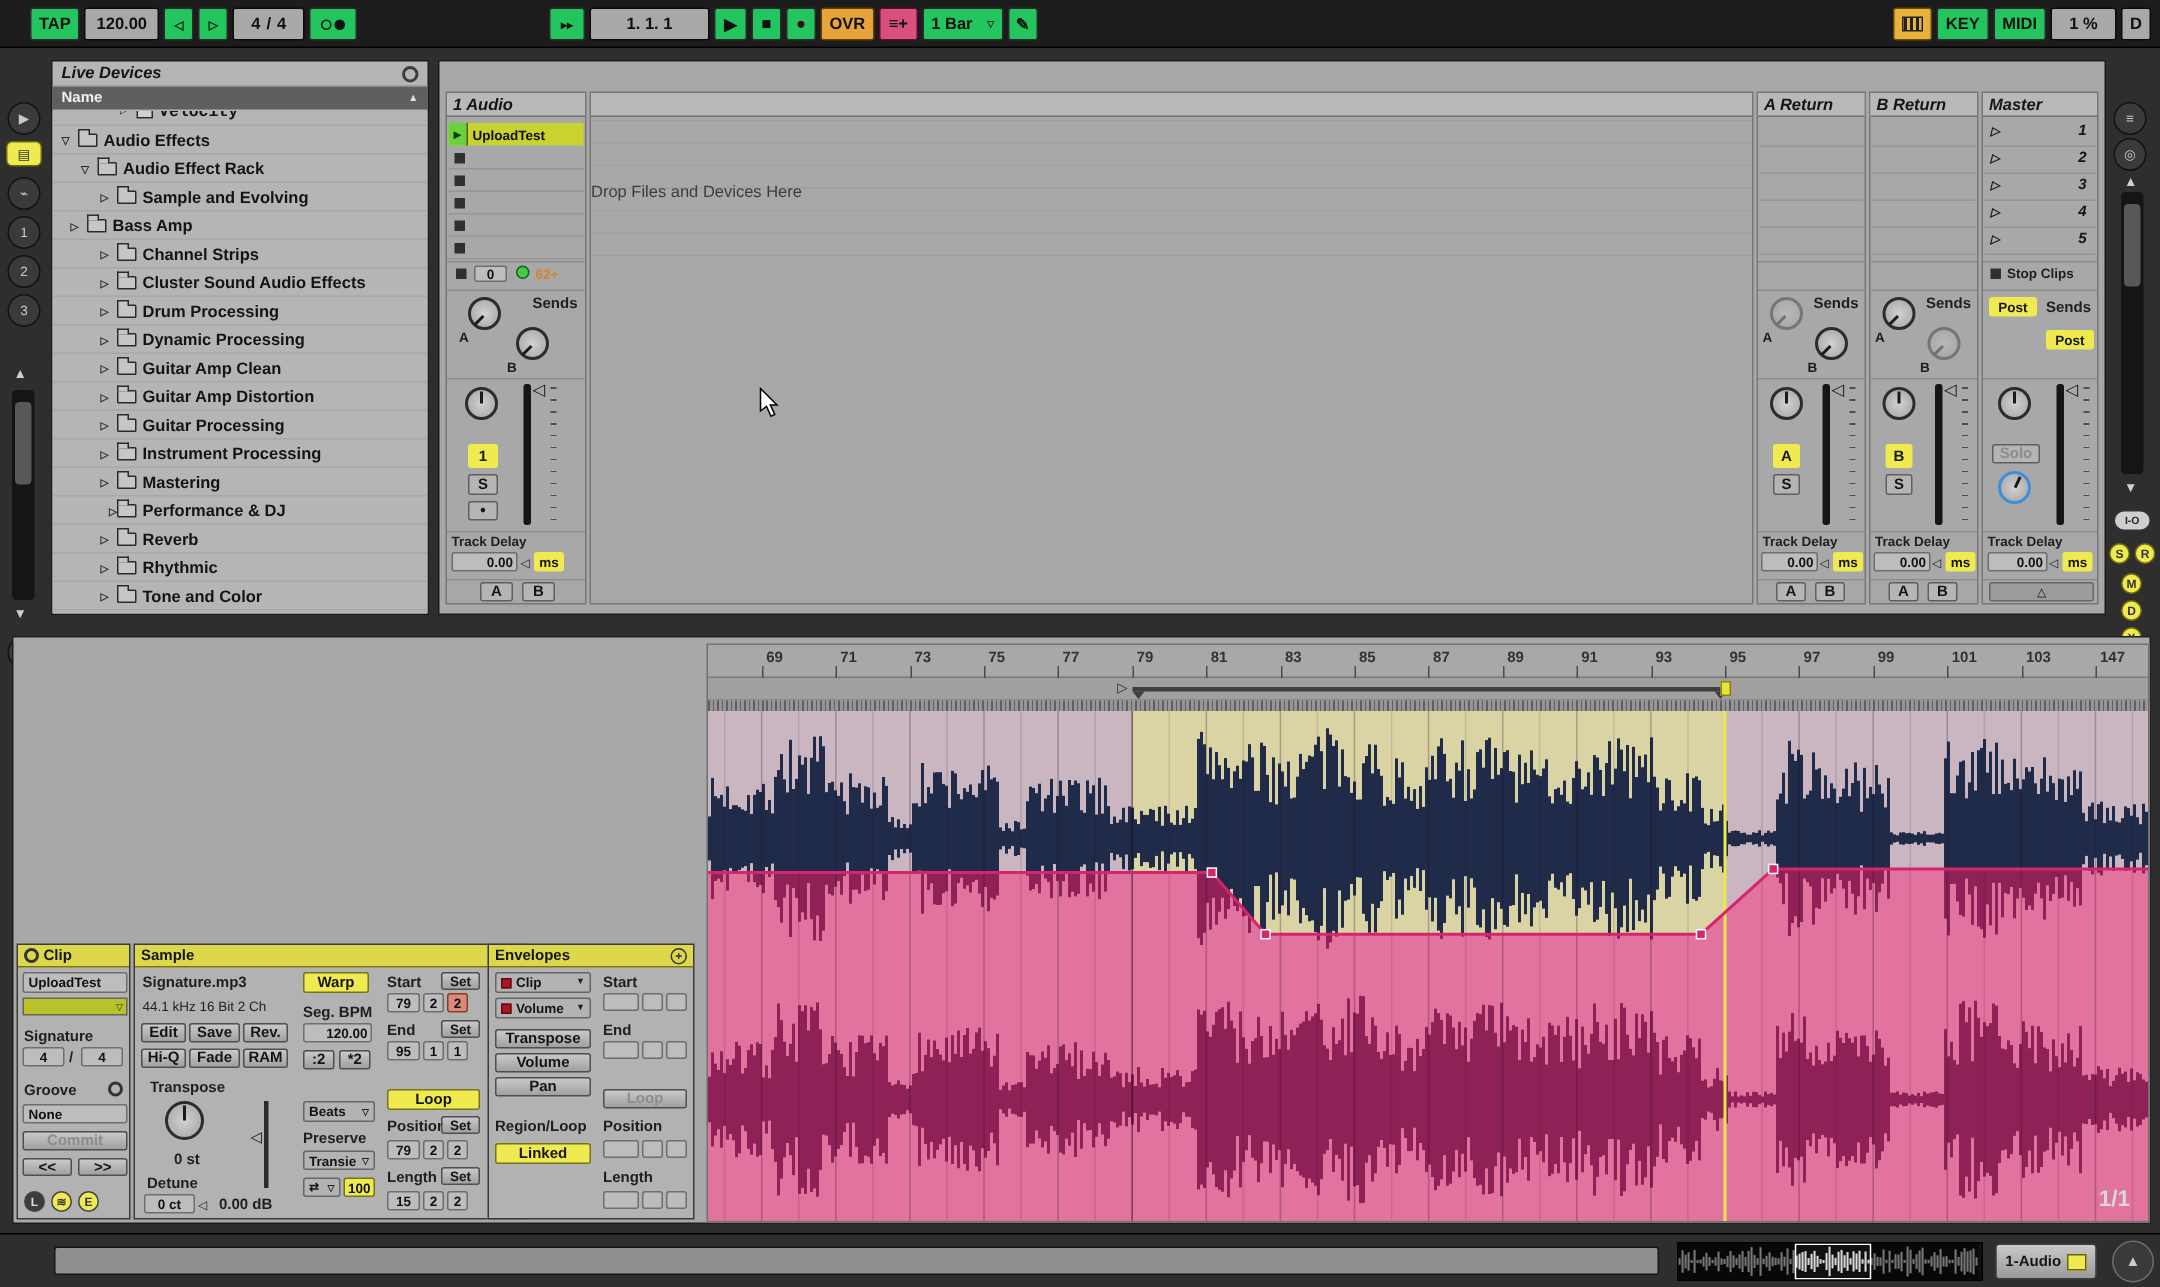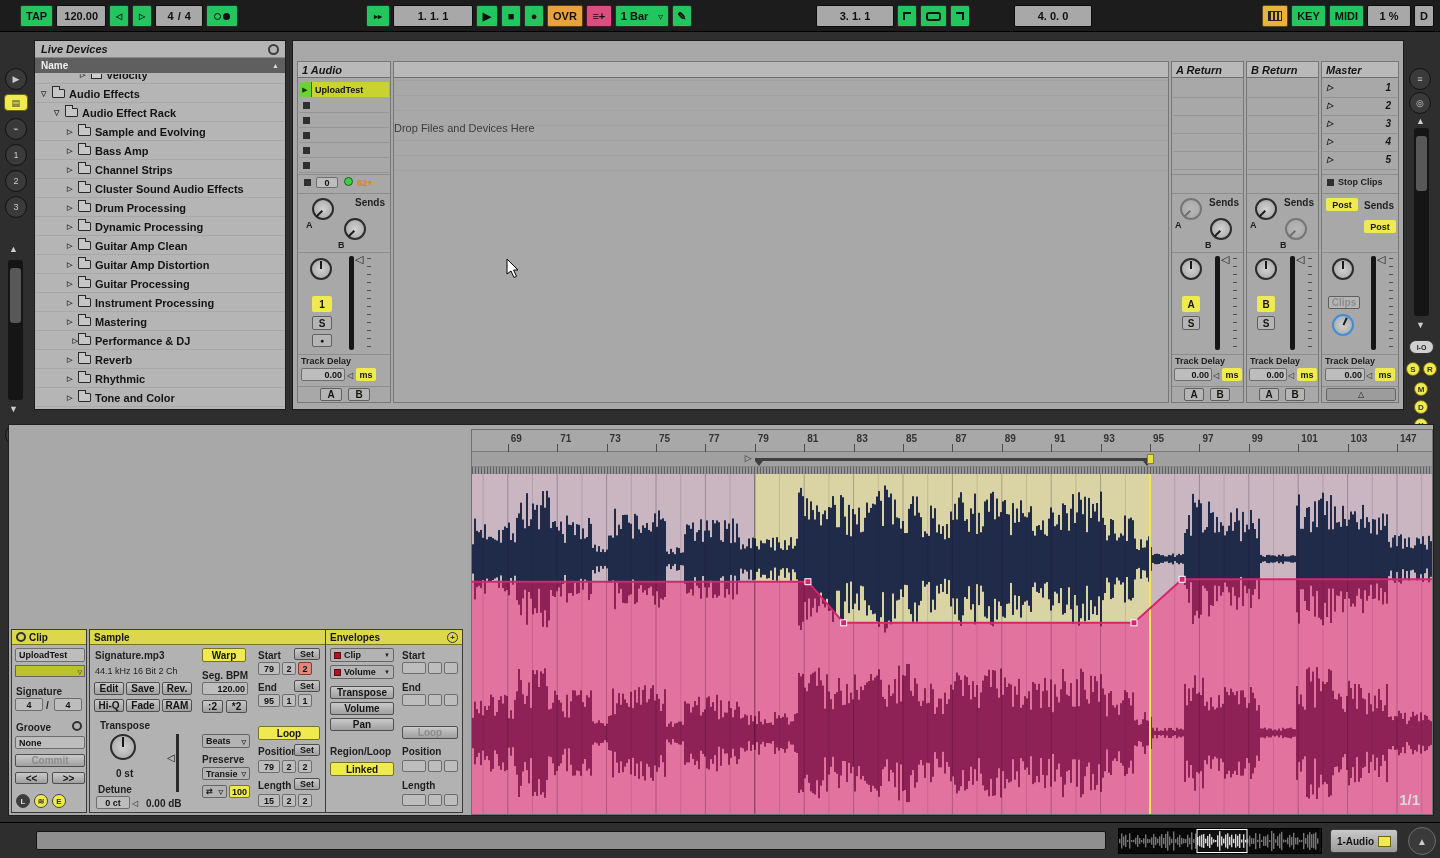--- a/index.html
+++ b/index.html
@@ -197,34 +197,20 @@
       <div class="tb pink" style="width:26px">≡+</div>
       <div class="tb" style="width:54px;justify-content:space-between">
         <span>1 Bar</span>
           <span class="dda">▽</span>
       </div>
       <div class="tb" style="width:20px">
           <span>✎</span>
         </div>
     </div>
 
-    <div class="tgroup" style="left:816px">
-      <div class="tb disp" style="width:78px">3.  1.  1</div>
-      <div class="tb" style="width:20px">
-          <span class="punchin"></span>
-        </div>
-      <div class="tb" style="width:27px">
-          <span class="loopico"></span>
-        </div>
-      <div class="tb" style="width:20px">
-          <span class="punchout"></span>
-        </div>
-      <div style="width:38px"></div>
-      <div class="tb disp" style="width:78px">4.  0.  0</div>
-    </div>
 
     <div class="tgroup" style="right:6px">
       <div class="tb kb">
           <span class="kbico"></span>
         </div>
       <div class="tb">KEY</div>
       <div class="tb">MIDI</div>
       <div class="tb disp" style="width:44px">1 %</div>
       <div class="tb disp" style="width:20px">D</div>
     </div>
@@ -249,21 +235,21 @@
     <div class="btitle">
       <span>Live Devices</span>
       <span class="bclose"></span>
     </div>
     <div class="bhead">
       <span>Name</span>
       <span class="bsort">▲</span>
     </div>
     <div id="browser-list">
         <div class="brow" style="top:0px;height:10px;padding-left:45px;overflow:hidden;">
-    <div class="brin" style="margin-top:-9px;">
+    <div class="brin" style="margin-top:-9px;font-family:Liberation Mono, monospace;">
       <span class="barw">▷</span>
             <span class="bdev"></span>
       <span>Velocity</span>
           </div>
         </div>
         <div class="brow" style="top:10px;height:19px;padding-left:6px;">
     <div class="brin" style="">
       <span class="barw">▽</span>
             <span class="bfold"></span>
       <span>Audio Effects</span>
@@ -276,21 +262,21 @@
       <span>Audio Effect Rack</span>
           </div>
         </div>
         <div class="brow" style="top:48px;height:19px;padding-left:32px;">
     <div class="brin" style="">
       <span class="barw">▷</span>
             <span class="bfold"></span>
       <span>Sample and Evolving</span>
           </div>
         </div>
-        <div class="brow" style="top:67px;height:19px;padding-left:32px;">
+        <div class="brow" style="top:67px;height:19px;padding-left:12px;">
     <div class="brin" style="">
       <span class="barw">▷</span>
             <span class="bfold"></span>
       <span>Bass Amp</span>
           </div>
         </div>
         <div class="brow" style="top:86px;height:19px;padding-left:32px;">
     <div class="brin" style="">
       <span class="barw">▷</span>
             <span class="bfold"></span>
@@ -564,21 +550,21 @@
         <span class="lbl" style="right:4px;top:138px">Sends</span>
         <span class="act yellow" style="left:42px;top:158px;width:32px;height:13px;font-size:9px">Post</span>
         <span class="knob " style="left:10px;top:196px">
           <span class="kp" style="transform:rotate(0deg)"></span>
         </span>
         <span class="fader" style="left:46px;top:194px">
           <span class="fmeter"></span>
           <span class="fhandle">◁</span>
           <span class="fticks"></span>
         </span>
-        <span class="act sbtn dim" style="left:6px;top:234px;width:32px;height:13px">Clips</span>
+        <span class="act sbtn dim" style="left:6px;top:234px;width:32px;height:13px">Solo</span>
         <span class="knob blue" style="left:10px;top:252px">
           <span class="kp" style="transform:rotate(25deg)"></span>
         </span>
         <span class="lbl" style="left:3px;top:294px;font-size:9px">Track Delay</span>
         <span class="val" style="left:3px;top:306px;width:40px;height:13px">0.00</span>
         <span class="tri" style="left:44px;top:309px">◁</span>
         <span class="act yellow" style="left:53px;top:306px;width:20px;height:13px;font-size:9px">ms</span>
         <div class="xfader" style="left:4px;top:326px;width:70px;height:13px">
           <span>△</span>
         </div>

